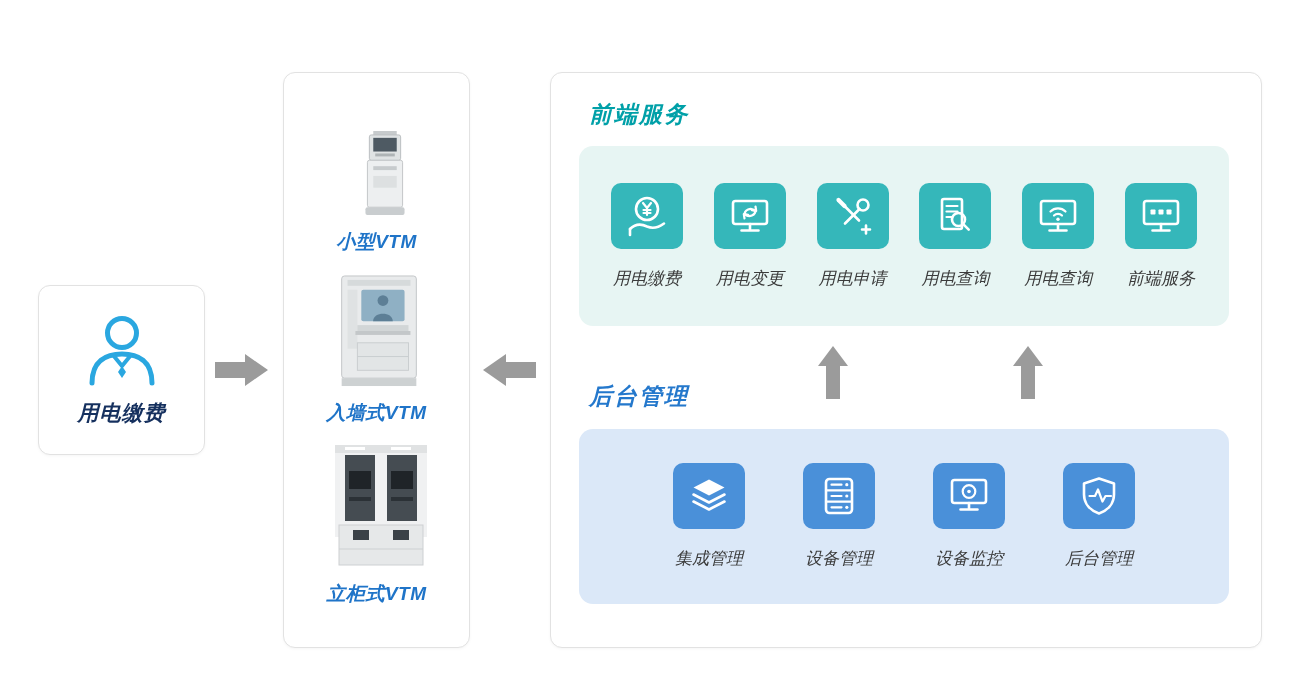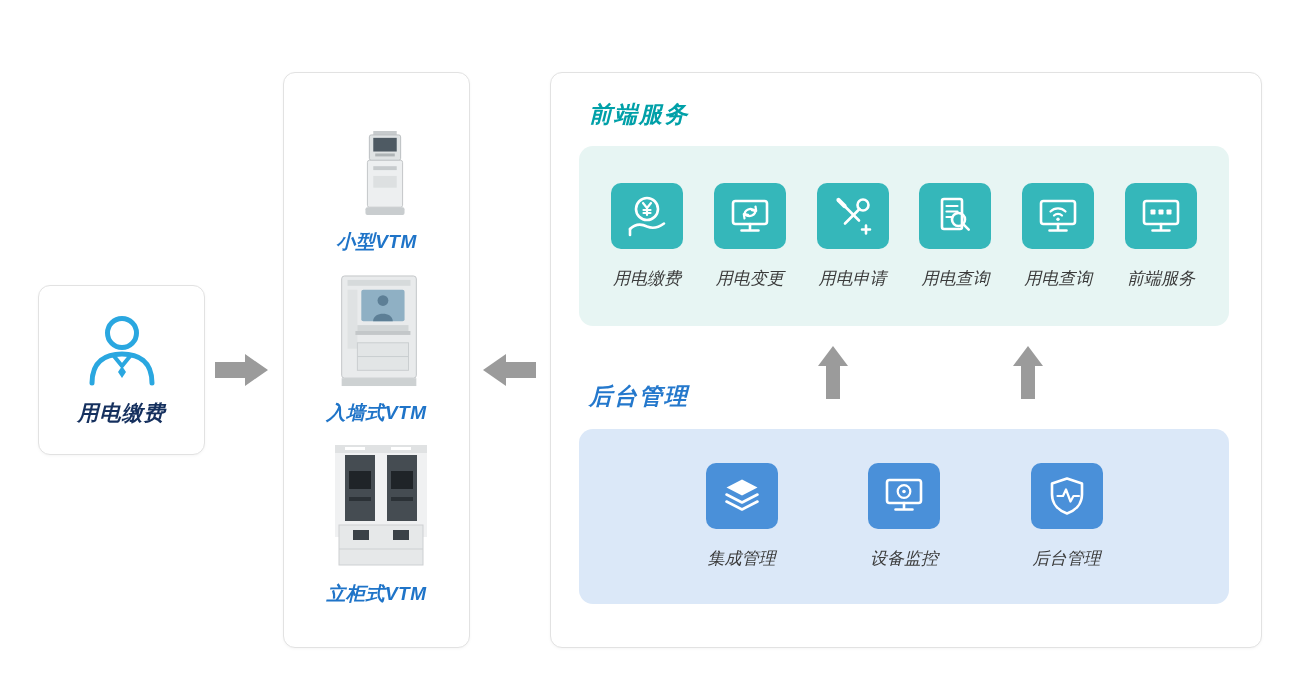--- a/index.html
+++ b/index.html
@@ -254,20 +254,33 @@
         <span class="tile blue">
           <svg width="48" height="44" viewBox="0 0 48 44" fill="none" stroke="#fff" stroke-width="2.6" stroke-linecap="round" stroke-linejoin="round">
             <path d="M24 5.5 L39.5 13.5 24 21.5 8.5 13.5 Z" fill="#fff" stroke="none"></path>
             <path d="M8.5 20.5 L24 28.5 39.5 20.5"></path>
             <path d="M8.5 27.5 L24 35.5 39.5 27.5"></path>
           </svg>
         </span>
         <div class="service-label">集成管理</div>
       </div>
 
+      <div class="service-item">
+        <span class="tile blue">
+          <svg width="48" height="44" viewBox="0 0 48 44" fill="none" stroke="#fff" stroke-width="2.6" stroke-linecap="round" stroke-linejoin="round">
+            <rect x="11" y="5" width="26" height="34" rx="3.5"></rect>
+            <path d="M11 16.3 h26 M11 27.6 h26" stroke-width="2.2"></path>
+            <path d="M16.5 10.7 h10 M16.5 22 h10 M16.5 33.3 h10" stroke-width="2.2"></path>
+            <circle cx="31.8" cy="10.7" r="1.6" fill="#fff" stroke="none"></circle>
+            <circle cx="31.8" cy="22" r="1.6" fill="#fff" stroke="none"></circle>
+            <circle cx="31.8" cy="33.3" r="1.6" fill="#fff" stroke="none"></circle>
+          </svg>
+        </span>
+        <div class="service-label">设备管理</div>
+      </div>
 
       <div class="service-item">
         <span class="tile blue">
           <svg width="48" height="44" viewBox="0 0 48 44" fill="none" stroke="#fff" stroke-width="2.6" stroke-linecap="round" stroke-linejoin="round">
             <rect x="7" y="6" width="34" height="23" rx="2.5"></rect>
             <circle cx="24" cy="17.5" r="6.3" stroke-width="2.2"></circle>
             <circle cx="24" cy="17.5" r="1.8" fill="#fff" stroke="none"></circle>
             <path d="M24 29 v5 M15.5 35.5 h17"></path>
           </svg>
         </span>

